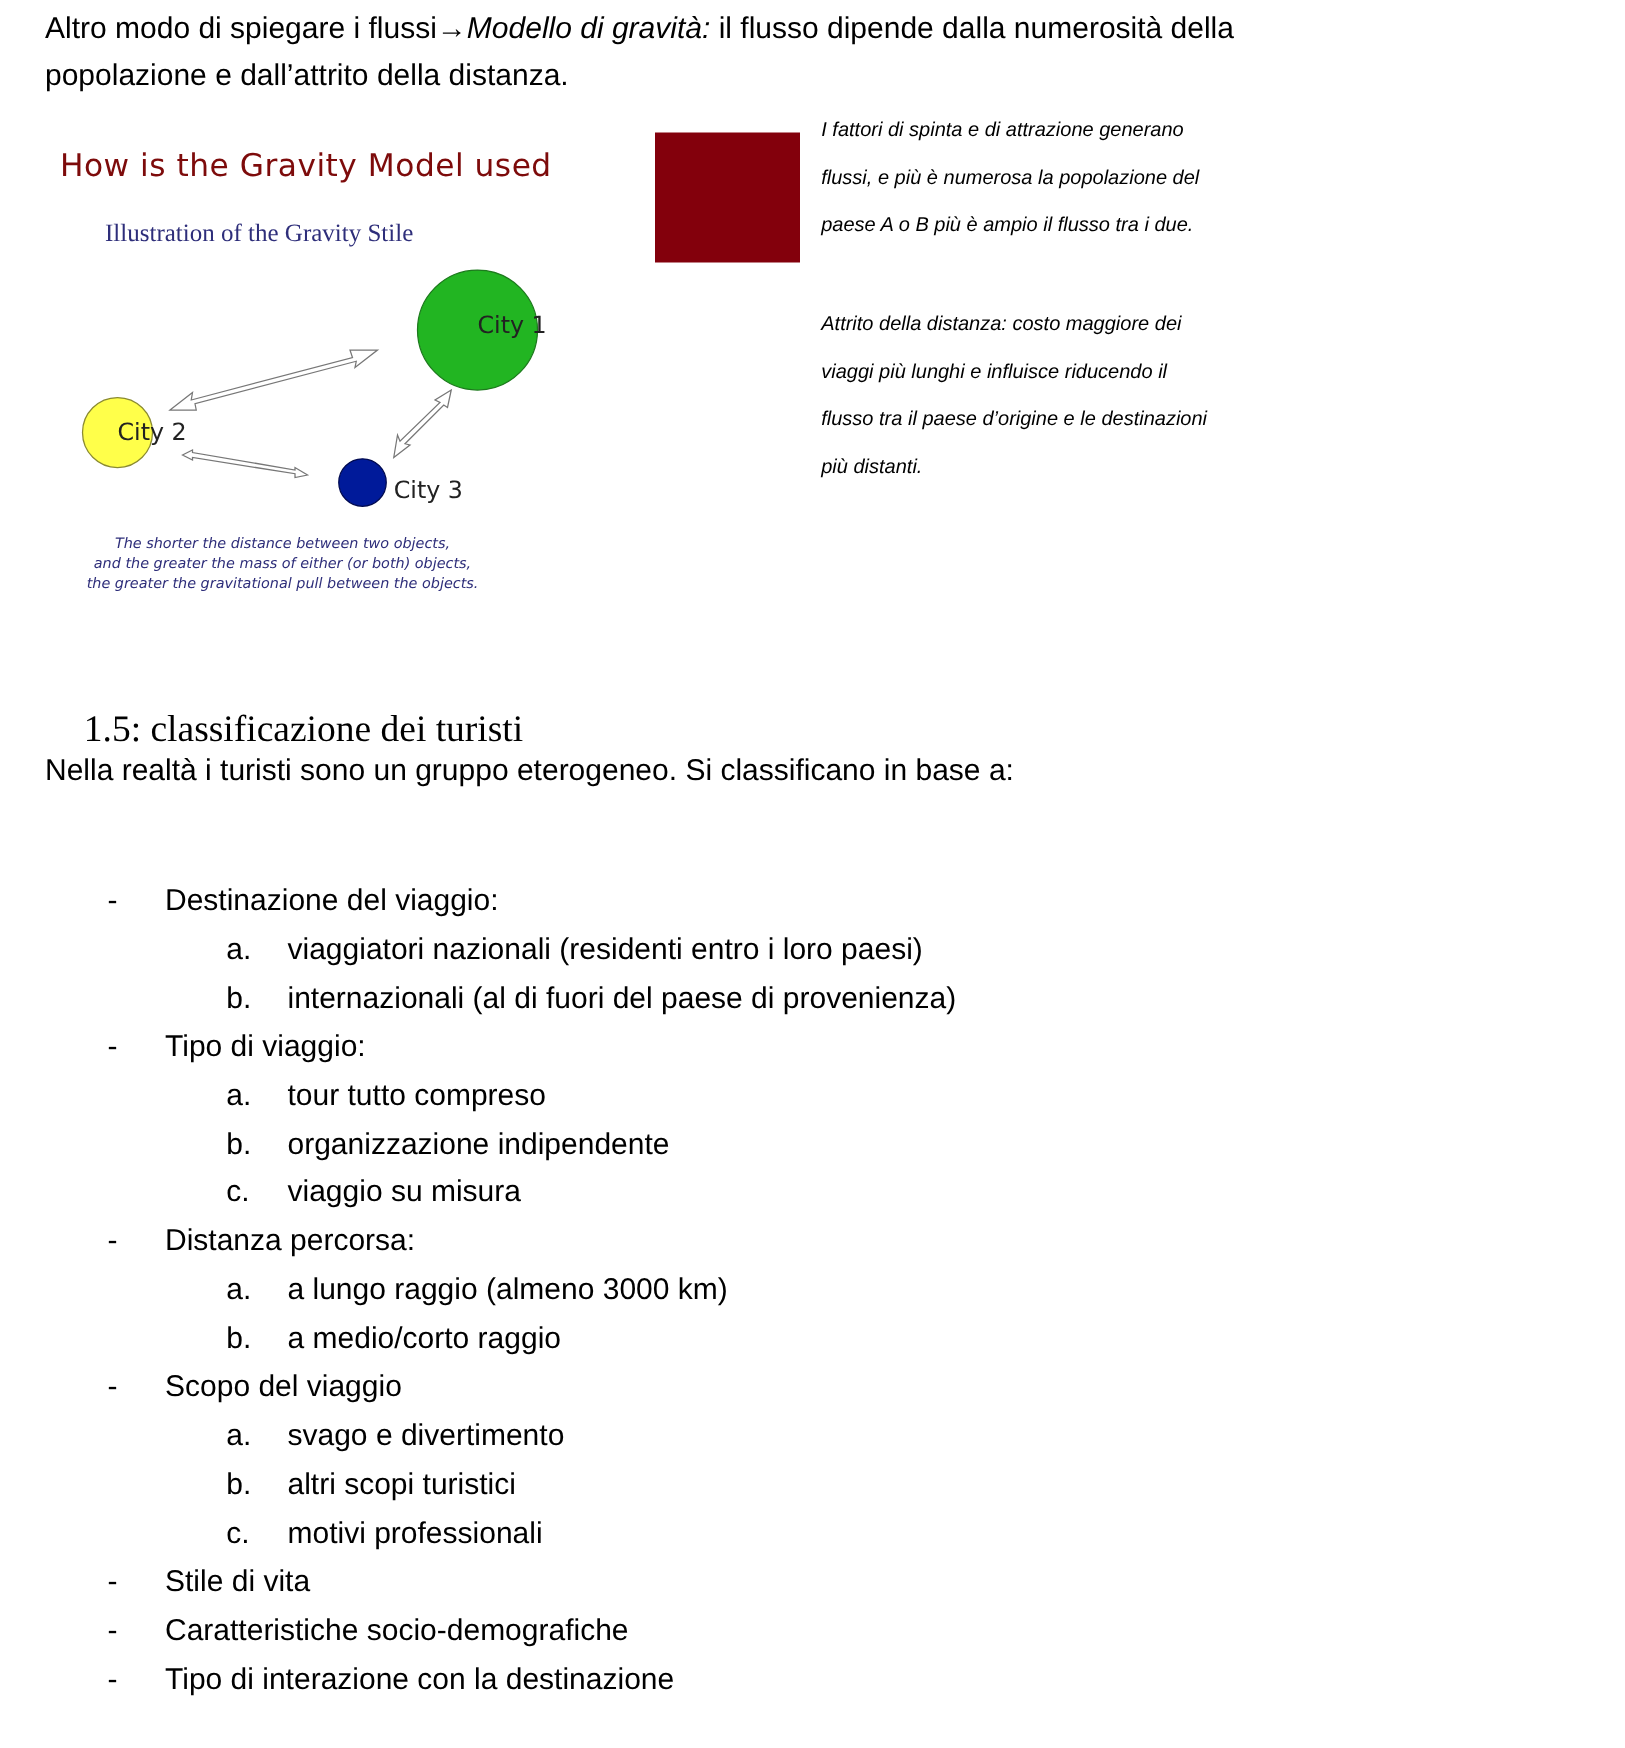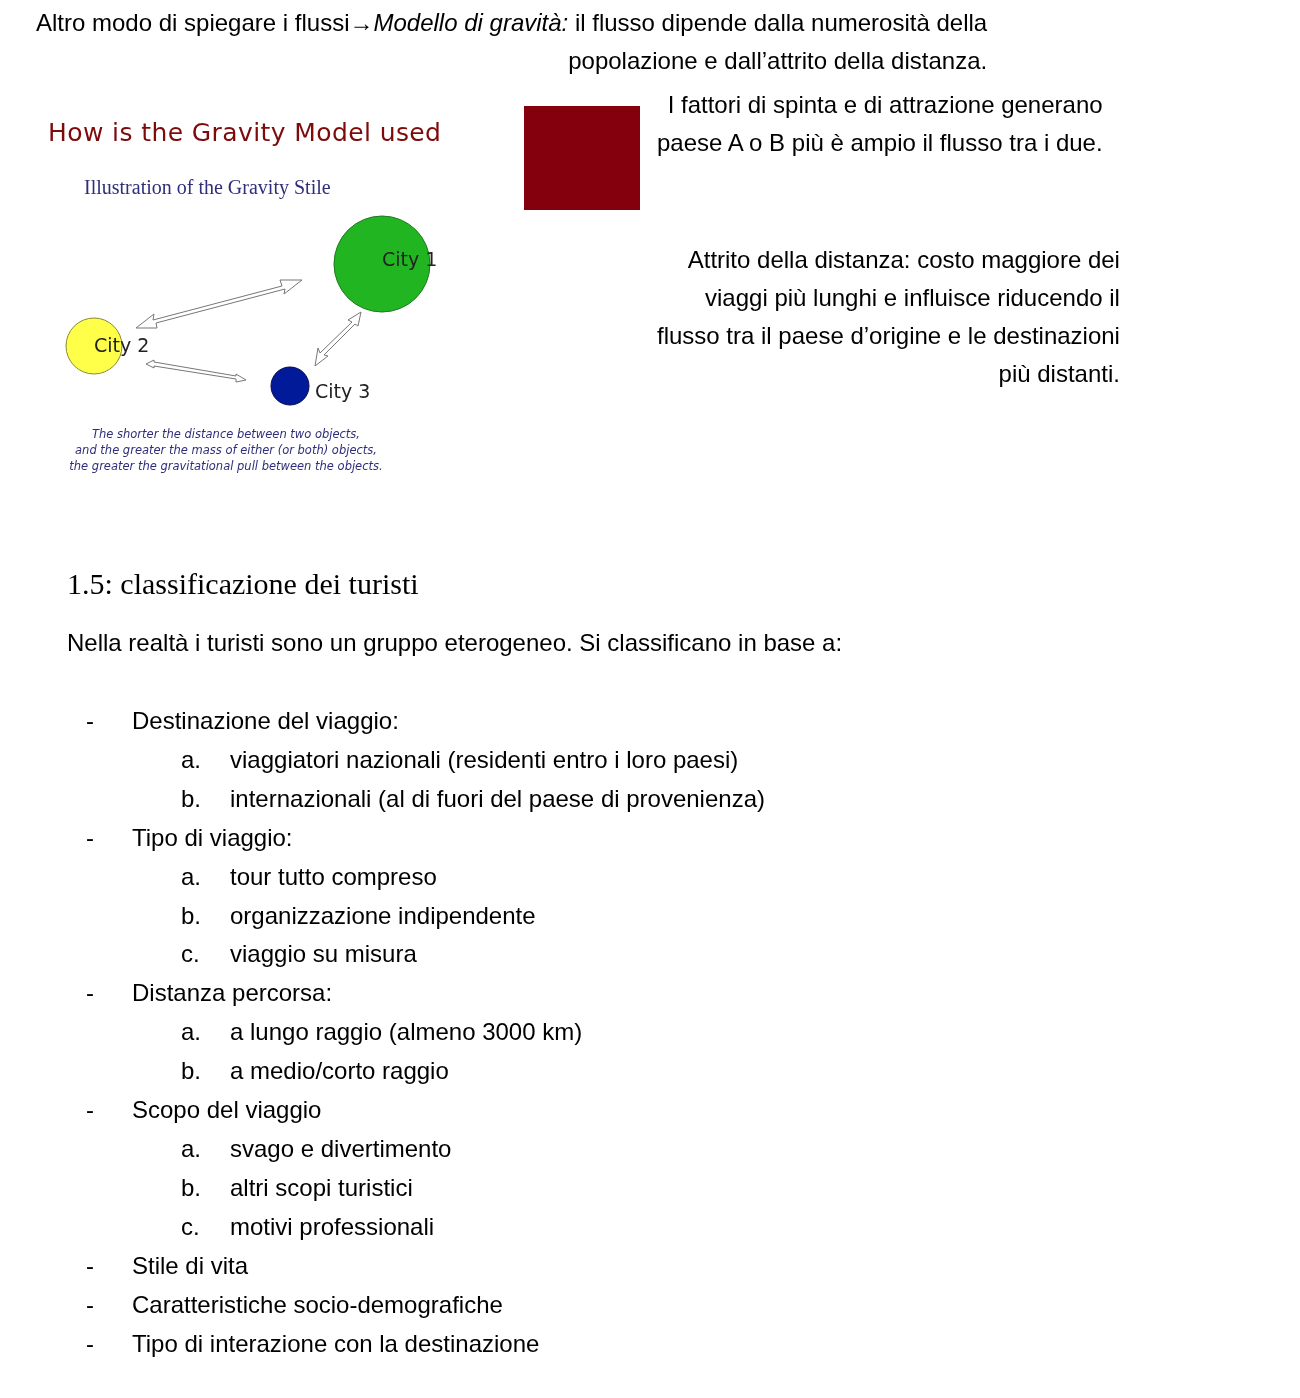--- a/index.html
+++ b/index.html
@@ -1,34 +1,34 @@
 <!DOCTYPE html>
 <html><head>
 <meta charset="utf-8">
 <style>
   html, body { margin: 0; padding: 0; background: #ffffff; }
   body { width: 1300px; height: 1398px; position: relative; overflow: hidden;
          font-family: "Liberation Sans", sans-serif; color: #000; }
-  .p { position: absolute; font-size: 24px; line-height: 33px; white-space: nowrap; text-align: right; }
+  .p { position: absolute; font-size: 24px; line-height: 33px; white-space: nowrap; }
   .intro { left: 36px; top: 4px; line-height: 38px; }
   .intro em { font-style: italic; }
-  .side { left: 657px; font-size: 24px; line-height: 38px; }
+  .side { left: 657px; font-size: 16px; line-height: 38px; font-style: italic; }
   .figure { position: absolute; left: 36px; top: 96px; width: 604px; height: 390px; }
   .fig-title { position: absolute; left: 12px; top: 22px; font-size: 25px; color: #7d0b0b;
                font-family: "DejaVu Sans", sans-serif; letter-spacing: 0.4px; }
   .fig-sub { position: absolute; left: 48px; top: 80px; font-size: 20px; color: #2e2e7a;
              font-family: "Liberation Serif", serif; }
   .red-box { position: absolute; left: 488px; top: 10px; width: 116px; height: 104px; background: #83000c; }
   .caption { position: absolute; left: 0px; top: 330px; width: 380px; text-align: center;
              font-size: 11.5px; line-height: 16px; color: #2e2e7a; font-style: italic;
              font-family: "DejaVu Sans", sans-serif; }
   .city-label { font-family: "DejaVu Sans", sans-serif; font-size: 19px; fill: #222; }
   .heading { position: absolute; left: 36px; top: 566px; font-family: "Liberation Serif", serif;
              font-size: 30px; line-height: 36px; margin-left: 31px; }
-  .lead { left: 36px; top: 626px; margin-left: 31px; }
+  .lead { left: 36px; top: 600px; }
   ul.cls { position: absolute; left: 36px; top: 702px; margin: 0; padding: 0; list-style: none; }
   ul.cls li { font-size: 24px; line-height: 38.9px; position: relative; }
   .dash { position: absolute; left: 50px; }
   .lvl1 { padding-left: 96px; display: block; }
   .sub { display: block; padding-left: 146px; position: relative; }
   .sub .letter { position: absolute; left: 145px; }
   .sub .txt { padding-left: 48px; }
 </style>
 </head>
 <body>
@@ -67,20 +67,21 @@
 
   <div class="caption">
     <div>The shorter the distance between two objects,</div>
     <div>and the greater the mass of either (or both) objects,</div>
     <div>the greater the gravitational pull between the objects.</div>
   </div>
 </div>
 
 <div class="p side" style="top:86px;">
   <div>I fattori di spinta e di attrazione generano</div>
+  <div>flussi, e più è numerosa la popolazione del</div>
   <div>paese A o B più è ampio il flusso tra i due.</div>
 </div>
 <div class="p side" style="top:241px;">
   <div>Attrito della distanza: costo maggiore dei</div>
   <div>viaggi più lunghi e influisce riducendo il</div>
   <div>flusso tra il paese d’origine e le destinazioni</div>
   <div>più distanti.</div>
 </div>
 
 <div class="heading">1.5: classificazione dei turisti</div>

